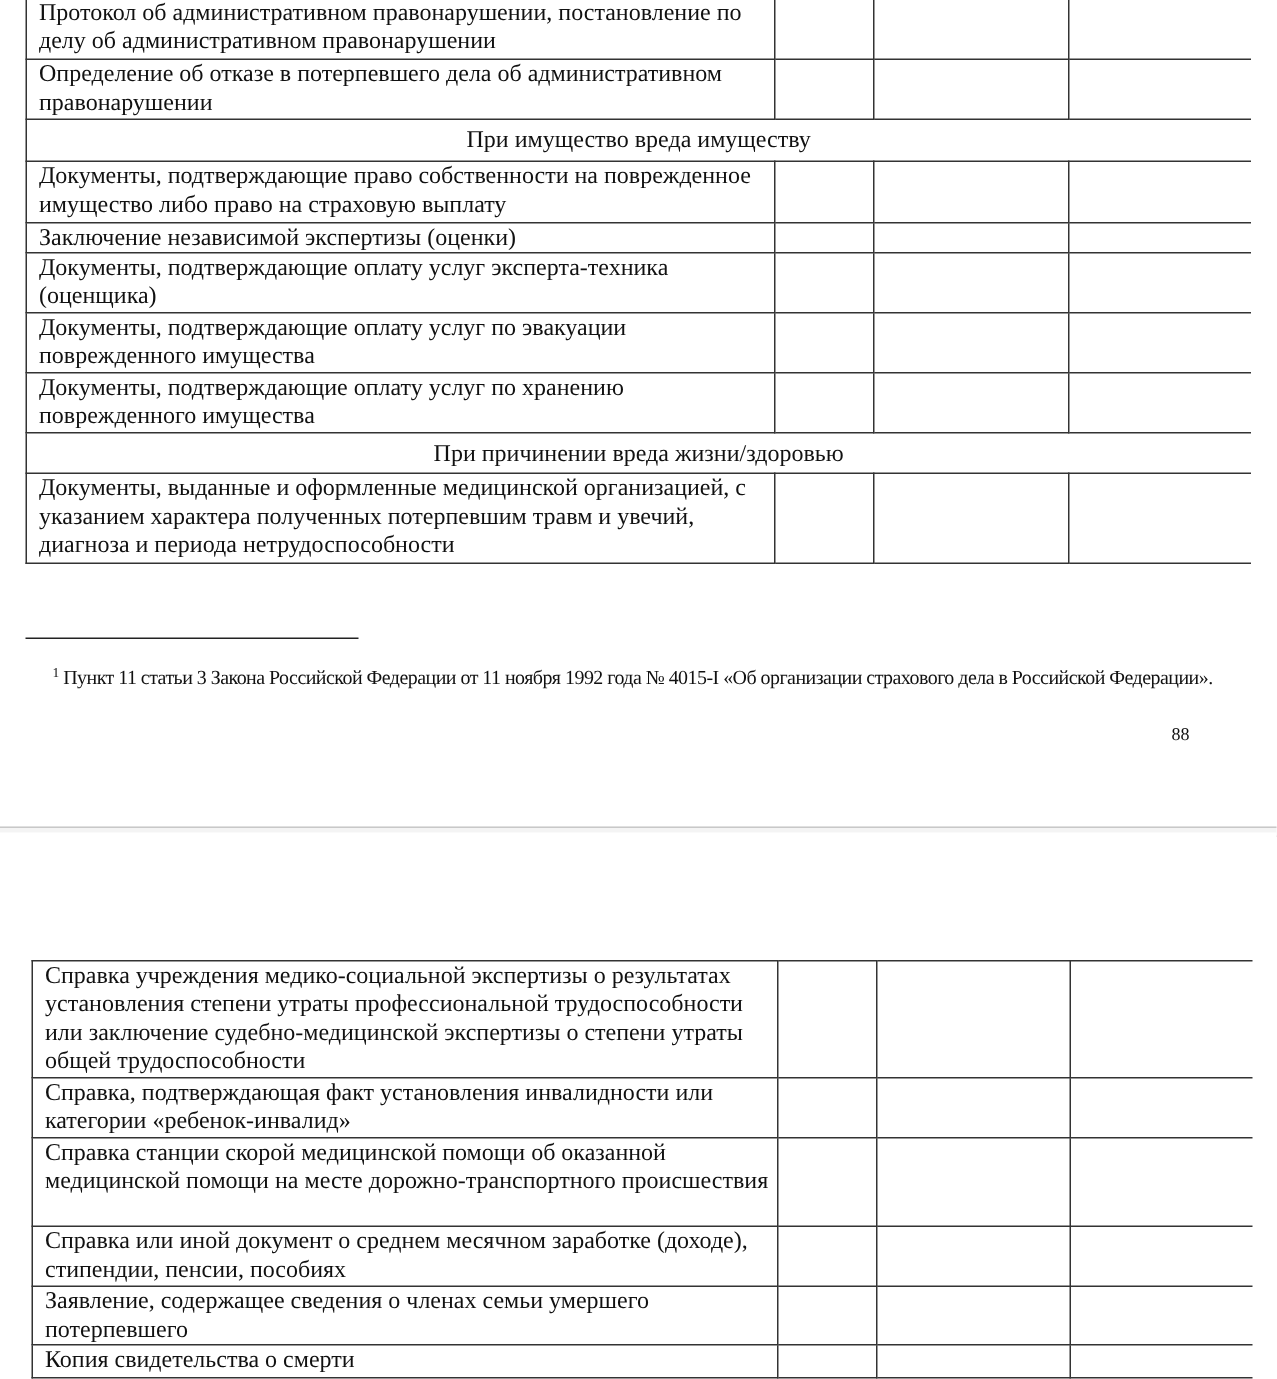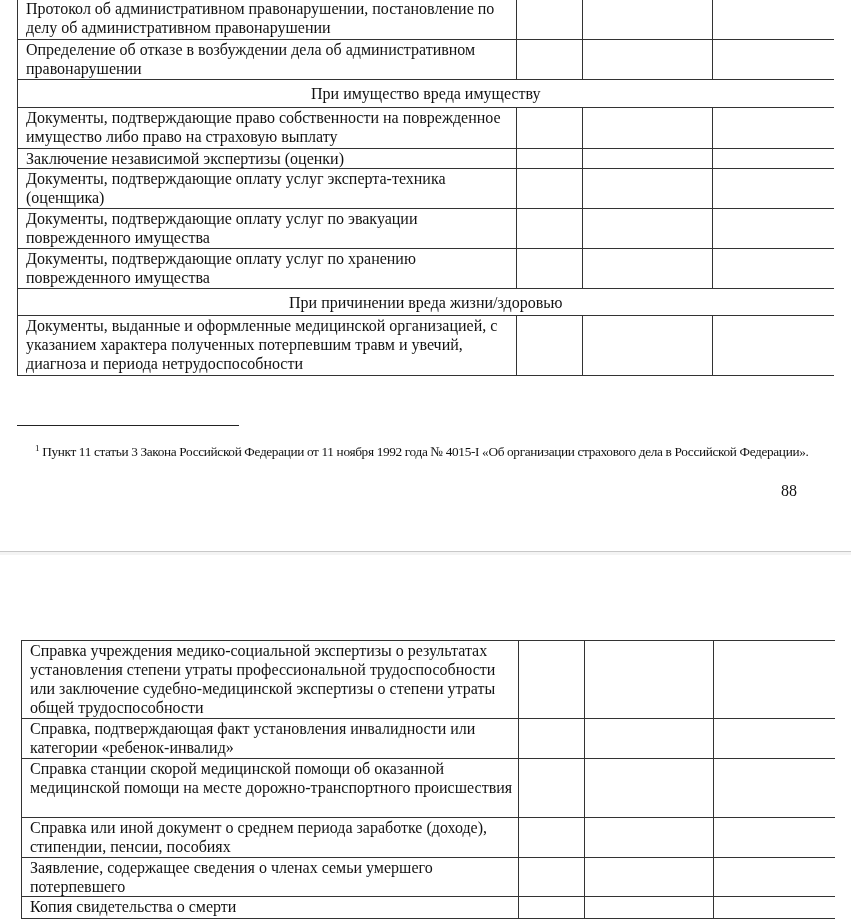--- a/index.html
+++ b/index.html
@@ -19,42 +19,42 @@
   table.doc td.section { text-align:center; vertical-align:middle; padding:0; border-right:none; }
 
   .t1 { left:17px; top:-2px; width:816px; }
   .t2 { left:21px; top:85px; width:813px; }
 
   .fn-rule { position:absolute; left:17px; top:425px; width:222px; height:1px; background:#222; }
   .footnote { position:absolute; left:17px; top:435px; width:800px; font-size:13.3px; line-height:26px;
               font-family:"Liberation Sans Narrow","Liberation Serif",serif; letter-spacing:-0.35px; }
   .footnote .indent { display:inline-block; width:18px; }
   .footnote sup { font-size:9px; vertical-align:5px; }
-  .page-num { position:absolute; left:781px; top:482px; font-size:16px; }
+  .page-num { position:absolute; left:781px; top:482px; font-size:12px; }
 </style>
 </head>
 <body>
 
 <div class="page page1">
   <table class="doc t1">
     <colgroup>
         <col style="width:499px">
         <col style="width:66px">
         <col style="width:130px">
         <col style="width:121px">
       </colgroup>
     <tbody>
         <tr style="height:41px">
       <td>Протокол об административном правонарушении, постановление по делу об административном правонарушении</td>
       <td class="c"></td>
           <td class="c"></td>
           <td class="c"></td>
     </tr>
     <tr style="height:40px">
-      <td>Определение об отказе в возбуждении дела об административном правонарушении</td>
+      <td>Определение об отказе в потерпевшего дела об административном правонарушении</td>
       <td class="c"></td>
           <td class="c"></td>
           <td class="c"></td>
     </tr>
     <tr style="height:28px">
       <td class="section" colspan="4">При имущество вреда имуществу</td>
     </tr>
     <tr style="height:41px">
       <td>Документы, подтверждающие право собственности на поврежденное имущество либо право на страховую выплату</td>
       <td class="c"></td>
@@ -125,21 +125,21 @@
           <td class="c"></td>
           <td class="c"></td>
     </tr>
     <tr style="height:59px">
       <td>Справка станции скорой медицинской помощи об оказанной медицинской помощи на месте дорожно-транспортного происшествия</td>
       <td class="c"></td>
           <td class="c"></td>
           <td class="c"></td>
     </tr>
     <tr style="height:40px">
-      <td>Справка или иной документ о среднем периода заработке (доходе), стипендии, пенсии, пособиях</td>
+      <td>Справка или иной документ о среднем месячном заработке (доходе), стипендии, пенсии, пособиях</td>
       <td class="c"></td>
           <td class="c"></td>
           <td class="c"></td>
     </tr>
     <tr style="height:39px">
       <td>Заявление, содержащее сведения о членах семьи умершего потерпевшего</td>
       <td class="c"></td>
           <td class="c"></td>
           <td class="c"></td>
     </tr>

